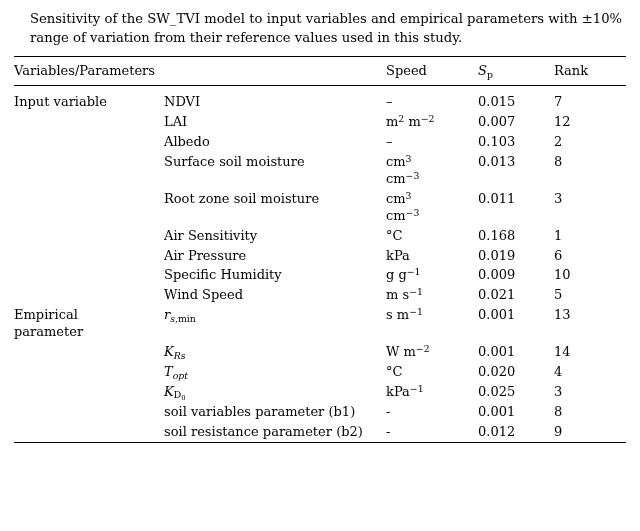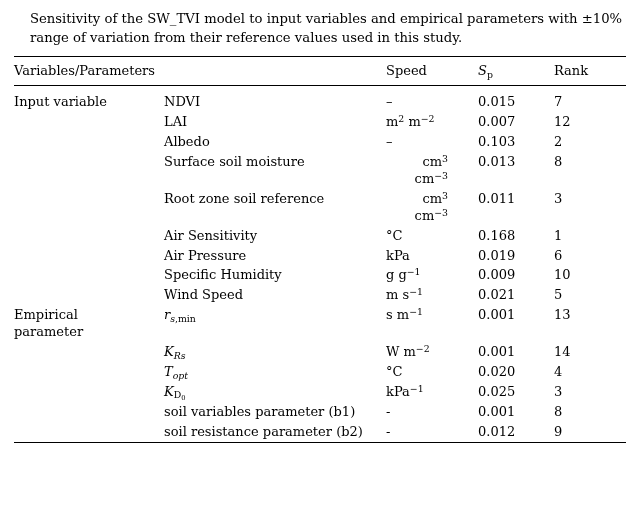--- a/index.html
+++ b/index.html
@@ -59,21 +59,20 @@
   .bottom-rule {
     border-top: 1.4px solid #000;
     height: 0;
     line-height: 0;
     font-size: 0;
     padding: 0;
   }
   .unit-wrap {
     display: block;
     max-width: 62px;
-    text-align: right;
   }
   i.var { font-style: italic; }
   sub { font-size: 0.72em; vertical-align: baseline; position: relative; bottom: -0.28em; }
   sup { font-size: 0.72em; vertical-align: baseline; position: relative; top: -0.45em; }
   .nowrapcell { white-space: nowrap; }
 </style>
 </head>
 <body>
 
 <div class="page">
@@ -127,21 +126,21 @@
         <td>Surface soil moisture</td>
         <td>
             <span class="unit-wrap">cm<sup>3</sup> cm<sup>−3</sup></span>
           </td>
         <td>0.013</td>
         <td>8</td>
       </tr>
 
       <tr>
         <td></td>
-        <td>Root zone soil reference</td>
+        <td>Root zone soil moisture</td>
         <td>
             <span class="unit-wrap">cm<sup>3</sup> cm<sup>−3</sup></span>
           </td>
         <td>0.011</td>
         <td>3</td>
       </tr>
 
       <tr>
         <td></td>
         <td>Air Sensitivity</td>

